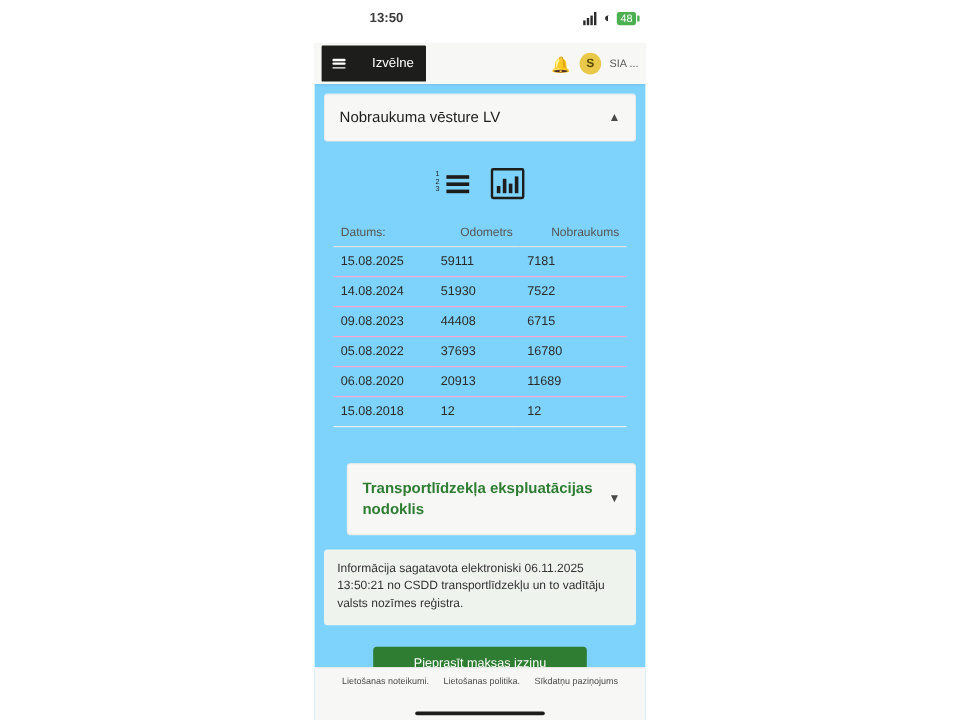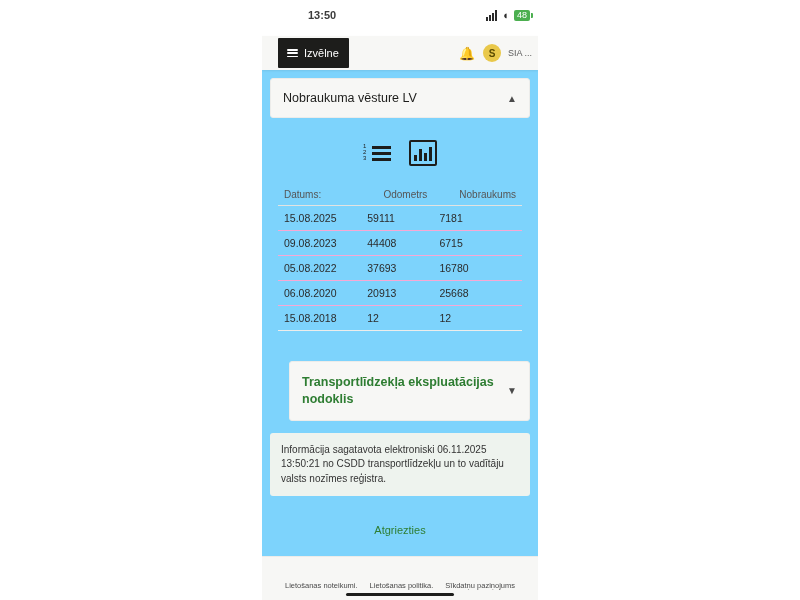--- a/index.html
+++ b/index.html
@@ -112,24 +112,24 @@
     align-items: center;
     z-index: 30;
     box-shadow: 0 1px 2px rgba(0,0,0,0.08);
   }
   .menu-btn {
     background: #1d1d1b;
     color: #ffffff;
     height: 30px;
     display: flex;
     align-items: center;
-    gap: 6px;
+    gap: 22px;
     padding: 0 10px 0 9px;
     font-size: 11px;
-    margin-left: 16px;
+    margin-left: 6px;
     border-radius: 1px;
   }
   .hamburger {
     display: inline-flex;
     flex-direction: column;
     justify-content: space-between;
     width: 11px; height: 8px;
   }
   .hamburger i {
     display: block;
@@ -283,21 +283,21 @@
     position: absolute;
     left: 0; bottom: 0;
     width: 276px;
     height: 44px;
     background: #f7f7f5;
     border-top: 1px solid #ececea;
     display: flex;
     align-items: flex-start;
     justify-content: center;
     gap: 12px;
-    padding-top: 24px;
+    padding-top: 6px;
     box-sizing: border-box;
   }
   .footer a {
     font-size: 7.5px;
     color: #4a4a4a;
     text-decoration: none;
     white-space: nowrap;
   }
   .home-indicator {
     position: absolute;
@@ -382,51 +382,57 @@
             <th class="c3">Nobraukums</th>
           </tr>
         </thead>
         <tbody>
           <tr>
             <td class="c1">15.08.2025</td>
             <td class="c2">59111</td>
             <td class="c3">7181</td>
           </tr>
           <tr>
+            <td class="c1">14.08.2024</td>
+            <td class="c2">51930</td>
+            <td class="c3">7522</td>
+          </tr>
+          <tr>
             <td class="c1">09.08.2023</td>
             <td class="c2">44408</td>
             <td class="c3">6715</td>
           </tr>
           <tr>
             <td class="c1">05.08.2022</td>
             <td class="c2">37693</td>
             <td class="c3">16780</td>
           </tr>
           <tr>
             <td class="c1">06.08.2020</td>
             <td class="c2">20913</td>
-            <td class="c3">25668</td>
+            <td class="c3">11689</td>
           </tr>
           <tr>
             <td class="c1">15.08.2018</td>
             <td class="c2">12</td>
             <td class="c3">12</td>
           </tr>
         </tbody>
       </table>
 
       <div class="card" style="margin-top:30px;margin-left:27px;">
         <div class="card-head">
           <span class="title green">Transportlīdzekļa ekspluatācijas nodoklis</span>
           <span class="chev">▼</span>
         </div>
       </div>
 
       <div class="info-box">Informācija sagatavota elektroniski 06.11.2025 13:50:21 no CSDD transportlīdzekļu un to vadītāju valsts nozīmes reģistra.</div>
 
+      <button class="primary-btn">Pieprasīt maksas izziņu</button>
 
       <a class="back-link" href="#">Atgriezties</a>
     </div>
 
     <div class="footer">
       <a href="#">Lietošanas noteikumi.</a>
       <a href="#">Lietošanas politika.</a>
       <a href="#">Sīkdatņu paziņojums</a>
       <div class="home-indicator"></div>
     </div>

